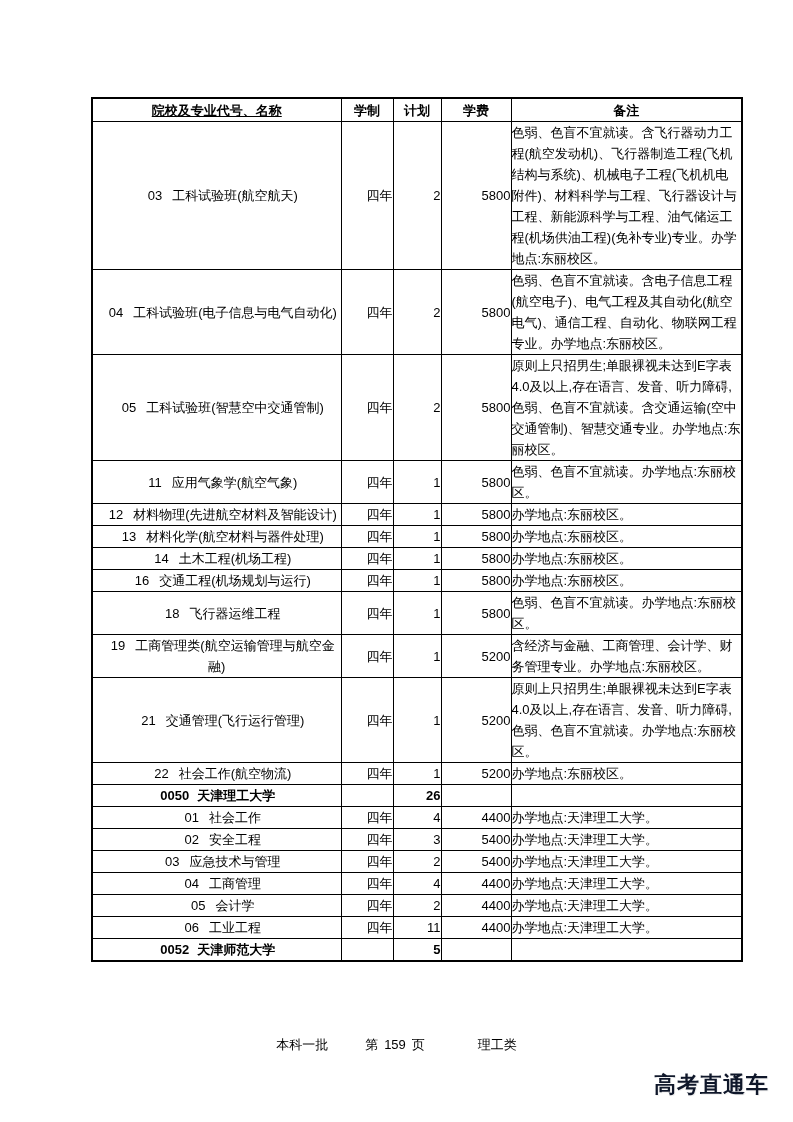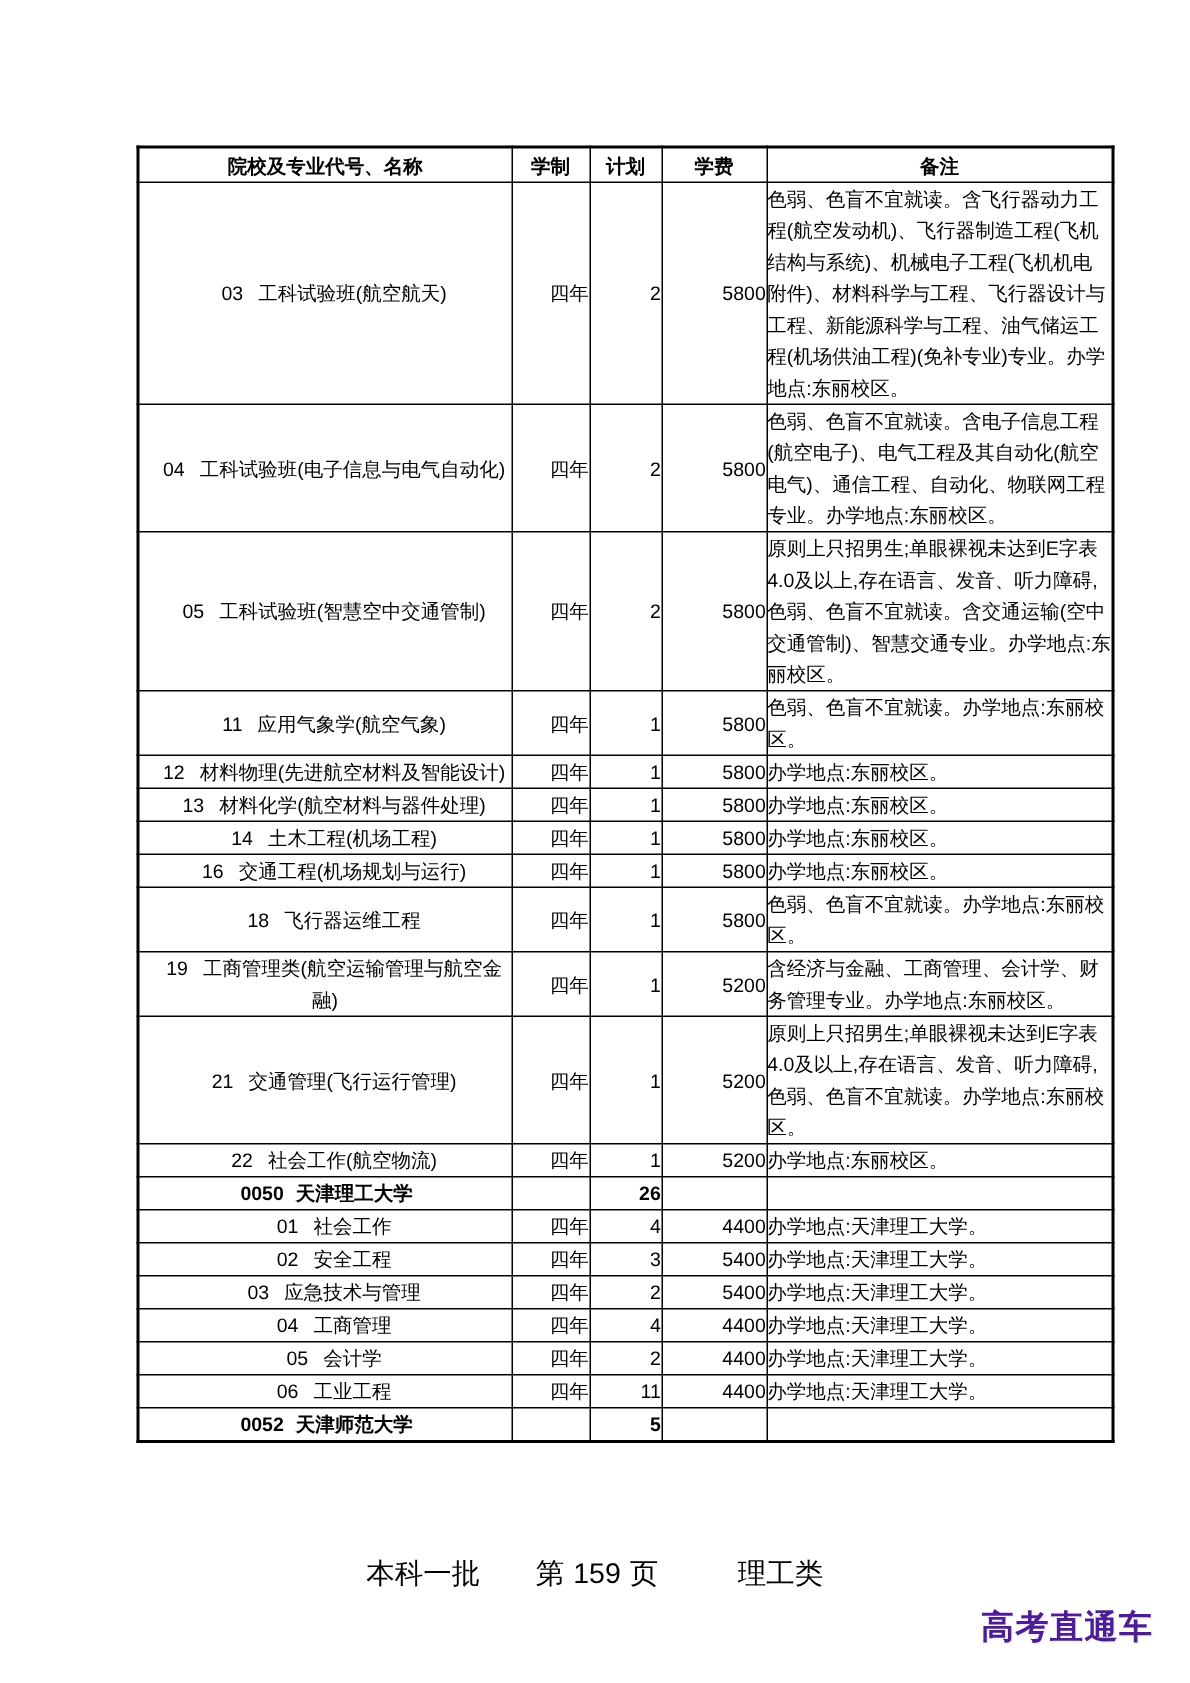--- a/index.html
+++ b/index.html
@@ -43,20 +43,21 @@
   }
   table.admission th {
     font-weight: bold;
     height: 22px;
     text-align: center;
     white-space: nowrap;
   }
   th.h-name {
     text-align: left;
     padding-left: 4px;
+    text-decoration: underline;
   }
 
   td { height: 21px; }
 
   td.col-name {
     text-align: center;
     padding-left: 2px;
     padding-right: 2px;
     text-indent: 12px;
     word-break: break-all;
@@ -88,34 +89,34 @@
 
   
   .page-footer {
     position: absolute;
     left: 0;
     top: 1036px;
     width: 793px;
     display: flex;
     justify-content: center;
     align-items: baseline;
-    font-size: 19px;
+    font-size: 13px;
   }
   .page-footer .batch { margin-right: 34px; }
   .page-footer .page-label { margin-right: 50px; }
   .page-footer .page-label span { margin: 0 3px; }
 
   
   .watermark {
     position: absolute;
     left: 654px;
     top: 1070px;
     font-size: 22px;
     font-weight: bold;
-    color: #4c1d95;
+    color: #0f172a;
     text-shadow: 1px 1px 0 #f2f2f2;
     letter-spacing: 1px;
     white-space: nowrap;
   }
 </style>
 </head>
 <body>
 
 <table class="admission">
   <colgroup>

